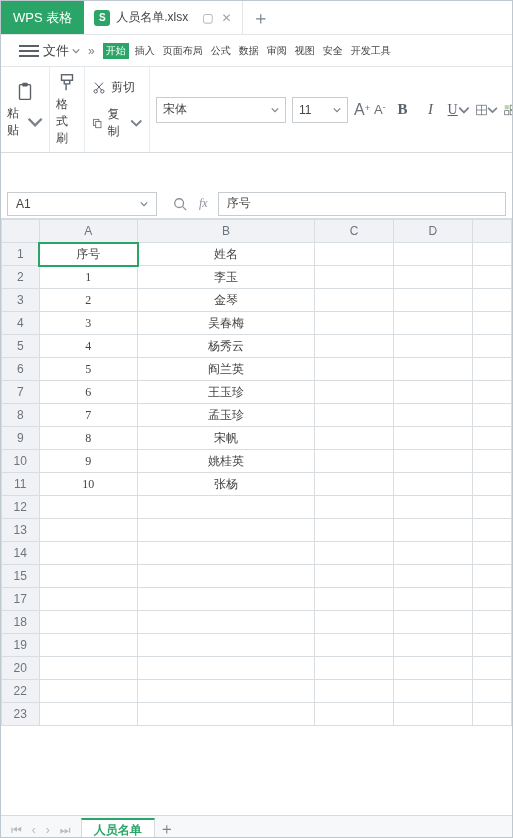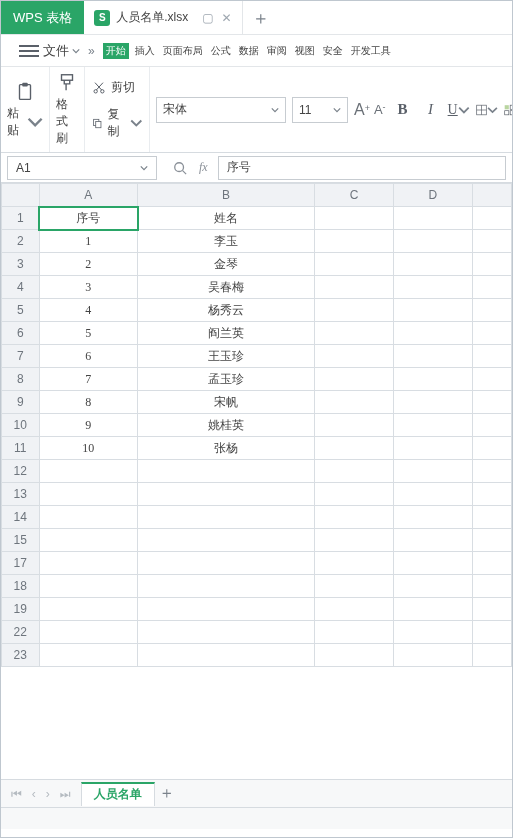--- a/index.html
+++ b/index.html
@@ -43,21 +43,21 @@
   .font-row2 { display:flex; align-items:center; gap:6px; color:#5a6069; }
   .fbtn { width:22px; height:22px; display:flex; align-items:center; justify-content:center; border-radius:2px; }
   .fbtn svg{width:16px;height:16px;}
   .fbtn-b{font-weight:bold; font-family:serif; font-size:15px;}
   .fbtn-i{font-style:italic; font-family:serif; font-size:15px;}
   .fbtn-u{text-decoration:underline; font-family:serif; font-size:14px;}
   .wdrop{display:flex;align-items:center;}
   .color-bar{height:3px;width:14px;margin-top:-2px;}
   
   
-  .fx-row { height:30px; display:flex; align-items:center; border-bottom:1px solid #d6dbe0; background:#fff; }
+  .fx-row { height:30px; display:flex; align-items:center; border-bottom:1px solid #d6dbe0; background:#fff;margin-top:36px; }
   .namebox { width:150px; height:24px; margin:0 6px; border:1px solid #c7ccd1; background:#fff; display:flex; align-items:center; justify-content:space-between; padding:0 8px; color:#444; }
   .fx-ico-area{display:flex;align-items:center;gap:12px;color:#8a9098;padding:0 10px;}
   .fx-lbl{font-style:italic;font-family:serif;}
   .fx-input { flex:1; height:24px; border:1px solid #c7ccd1; padding:0 8px; color:#444; display:flex; align-items:center; margin-right:6px;}
   
   
   .grid-wrap { position:relative; overflow:hidden; height:596px; background:#fff; }
   table.grid { border-collapse:collapse; table-layout:fixed; }
   table.grid th, table.grid td { border:1px solid #d8dde2; height:23px; font-size:12px; text-align:center; color:#444; background:#fff; font-weight:normal; }
   table.grid th { background:#f0f2f5; color:#6e757d; }
@@ -405,20 +405,28 @@
         </tr>
         <tr>
           <th class="rowhdr">19</th>
           <td class=""></td>
           <td class=""></td>
           <td class=""></td>
           <td class=""></td>
           <td class=""></td>
         </tr>
         <tr>
+          <th class="rowhdr">20</th>
+          <td class=""></td>
+          <td class=""></td>
+          <td class=""></td>
+          <td class=""></td>
+          <td class=""></td>
+        </tr>
+        <tr>
           <th class="rowhdr">22</th>
           <td class=""></td>
           <td class=""></td>
           <td class=""></td>
           <td class=""></td>
           <td class=""></td>
         </tr>
         <tr>
           <th class="rowhdr">23</th>
           <td class=""></td>

